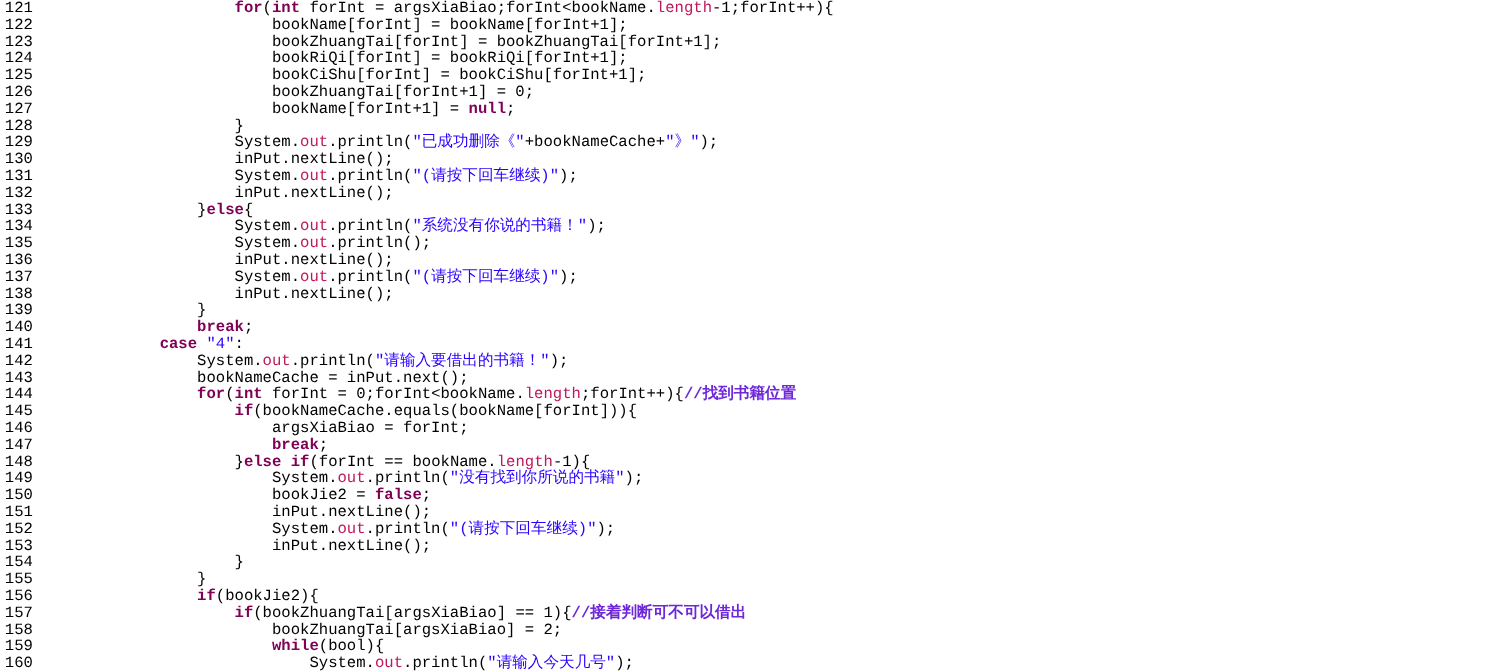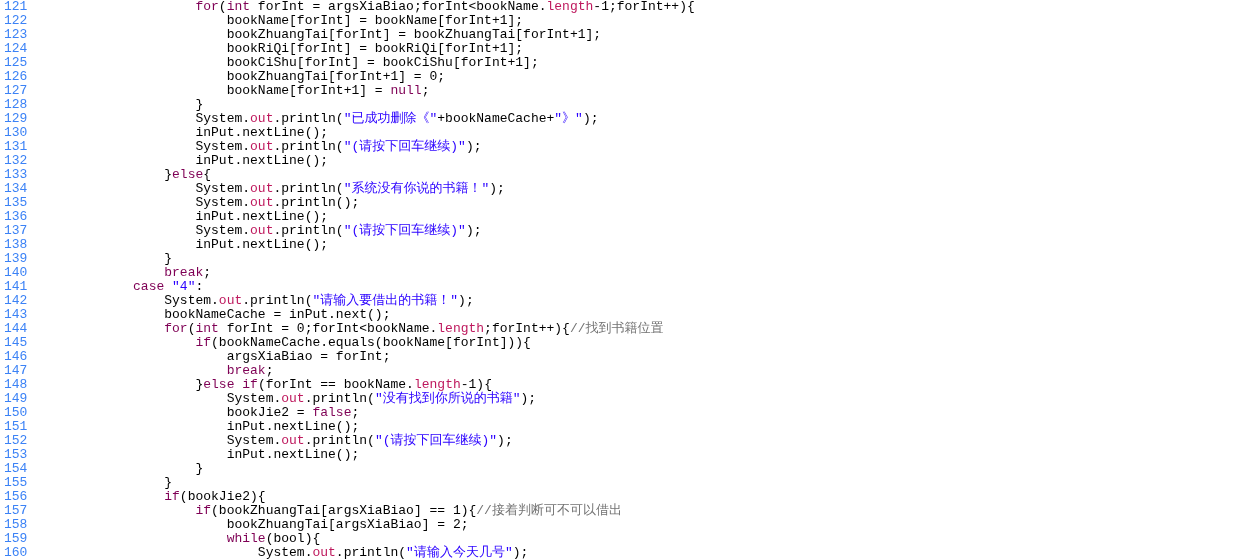--- a/index.html
+++ b/index.html
@@ -6,36 +6,36 @@
     body {
       font-family: "Consolas", "Courier New", monospace;
       font-size: 13px;
       background: #ffffff;
       display: flex;
       white-space: pre;
       line-height: 1.08;
     }
     .gutter {
       background: #ffffff;
-      color: #3b82f6;
+      color: #000000;
       text-align: left;
       padding: 0 8px 0 4px;
       user-select: none;
       min-width: 32px;
     }
     .code {
       flex: 1;
       background: #ffffff;
       padding-left: 4px;
     }
     .line { height: 14px; }
-    .kw { color: #7f0055; font-weight: normal; }
+    .kw { color: #7f0055; font-weight: bold; }
     .str { color: #2a00ff; }
     .field { color: #be185d; }
-    .comment { color: #737373; }
+    .comment { color: #6d28d9; font-weight: bold; }
     .plain { color: #000000; }
   </style>
 </head>
 <body>
 
 
 
 <div class="gutter" id="gutter"><div class="line">121</div><div class="line">122</div><div class="line">123</div><div class="line">124</div><div class="line">125</div><div class="line">126</div><div class="line">127</div><div class="line">128</div><div class="line">129</div><div class="line">130</div><div class="line">131</div><div class="line">132</div><div class="line">133</div><div class="line">134</div><div class="line">135</div><div class="line">136</div><div class="line">137</div><div class="line">138</div><div class="line">139</div><div class="line">140</div><div class="line">141</div><div class="line">142</div><div class="line">143</div><div class="line">144</div><div class="line">145</div><div class="line">146</div><div class="line">147</div><div class="line">148</div><div class="line">149</div><div class="line">150</div><div class="line">151</div><div class="line">152</div><div class="line">153</div><div class="line">154</div><div class="line">155</div><div class="line">156</div><div class="line">157</div><div class="line">158</div><div class="line">159</div><div class="line">160</div></div>
 <div class="code" id="code"><div class="line"><span class="plain">                    </span><span class="kw">for</span><span class="plain">(</span><span class="kw">int</span><span class="plain"> forInt = argsXiaBiao;forInt&lt;bookName.</span><span class="field">length</span><span class="plain">-1;forInt++){</span></div><div class="line"><span class="plain">                        </span><span class="plain">bookName[forInt] = bookName[forInt+1];</span></div><div class="line"><span class="plain">                        </span><span class="plain">bookZhuangTai[forInt] = bookZhuangTai[forInt+1];</span></div><div class="line"><span class="plain">                        </span><span class="plain">bookRiQi[forInt] = bookRiQi[forInt+1];</span></div><div class="line"><span class="plain">                        </span><span class="plain">bookCiShu[forInt] = bookCiShu[forInt+1];</span></div><div class="line"><span class="plain">                        </span><span class="plain">bookZhuangTai[forInt+1] = 0;</span></div><div class="line"><span class="plain">                        </span><span class="plain">bookName[forInt+1] = </span><span class="kw">null</span><span class="plain">;</span></div><div class="line"><span class="plain">                    </span><span class="plain">}</span></div><div class="line"><span class="plain">                    </span><span class="plain">System.</span><span class="field">out</span><span class="plain">.println(</span><span class="str">"已成功删除《"</span><span class="plain">+bookNameCache+</span><span class="str">"》"</span><span class="plain">);</span></div><div class="line"><span class="plain">                    </span><span class="plain">inPut.nextLine();</span></div><div class="line"><span class="plain">                    </span><span class="plain">System.</span><span class="field">out</span><span class="plain">.println(</span><span class="str">"(请按下回车继续)"</span><span class="plain">);</span></div><div class="line"><span class="plain">                    </span><span class="plain">inPut.nextLine();</span></div><div class="line"><span class="plain">                </span><span class="plain">}</span><span class="kw">else</span><span class="plain">{</span></div><div class="line"><span class="plain">                    </span><span class="plain">System.</span><span class="field">out</span><span class="plain">.println(</span><span class="str">"系统没有你说的书籍！"</span><span class="plain">);</span></div><div class="line"><span class="plain">                    </span><span class="plain">System.</span><span class="field">out</span><span class="plain">.println();</span></div><div class="line"><span class="plain">                    </span><span class="plain">inPut.nextLine();</span></div><div class="line"><span class="plain">                    </span><span class="plain">System.</span><span class="field">out</span><span class="plain">.println(</span><span class="str">"(请按下回车继续)"</span><span class="plain">);</span></div><div class="line"><span class="plain">                    </span><span class="plain">inPut.nextLine();</span></div><div class="line"><span class="plain">                </span><span class="plain">}</span></div><div class="line"><span class="plain">                </span><span class="kw">break</span><span class="plain">;</span></div><div class="line"><span class="plain">            </span><span class="kw">case</span><span class="plain"> </span><span class="str">"4"</span><span class="plain">:</span></div><div class="line"><span class="plain">                </span><span class="plain">System.</span><span class="field">out</span><span class="plain">.println(</span><span class="str">"请输入要借出的书籍！"</span><span class="plain">);</span></div><div class="line"><span class="plain">                </span><span class="plain">bookNameCache = inPut.next();</span></div><div class="line"><span class="plain">                </span><span class="kw">for</span><span class="plain">(</span><span class="kw">int</span><span class="plain"> forInt = 0;forInt&lt;bookName.</span><span class="field">length</span><span class="plain">;forInt++){</span><span class="comment">//找到书籍位置</span></div><div class="line"><span class="plain">                    </span><span class="kw">if</span><span class="plain">(bookNameCache.equals(bookName[forInt])){</span></div><div class="line"><span class="plain">                        </span><span class="plain">argsXiaBiao = forInt;</span></div><div class="line"><span class="plain">                        </span><span class="kw">break</span><span class="plain">;</span></div><div class="line"><span class="plain">                    </span><span class="plain">}</span><span class="kw">else</span><span class="plain"> </span><span class="kw">if</span><span class="plain">(forInt == bookName.</span><span class="field">length</span><span class="plain">-1){</span></div><div class="line"><span class="plain">                        </span><span class="plain">System.</span><span class="field">out</span><span class="plain">.println(</span><span class="str">"没有找到你所说的书籍"</span><span class="plain">);</span></div><div class="line"><span class="plain">                        </span><span class="plain">bookJie2 = </span><span class="kw">false</span><span class="plain">;</span></div><div class="line"><span class="plain">                        </span><span class="plain">inPut.nextLine();</span></div><div class="line"><span class="plain">                        </span><span class="plain">System.</span><span class="field">out</span><span class="plain">.println(</span><span class="str">"(请按下回车继续)"</span><span class="plain">);</span></div><div class="line"><span class="plain">                        </span><span class="plain">inPut.nextLine();</span></div><div class="line"><span class="plain">                    </span><span class="plain">}</span></div><div class="line"><span class="plain">                </span><span class="plain">}</span></div><div class="line"><span class="plain">                </span><span class="kw">if</span><span class="plain">(bookJie2){</span></div><div class="line"><span class="plain">                    </span><span class="kw">if</span><span class="plain">(bookZhuangTai[argsXiaBiao] == 1){</span><span class="comment">//接着判断可不可以借出</span></div><div class="line"><span class="plain">                        </span><span class="plain">bookZhuangTai[argsXiaBiao] = 2;</span></div><div class="line"><span class="plain">                        </span><span class="kw">while</span><span class="plain">(bool){</span></div><div class="line"><span class="plain">                            </span><span class="plain">System.</span><span class="field">out</span><span class="plain">.println(</span><span class="str">"请输入今天几号"</span><span class="plain">);</span></div></div>
 

